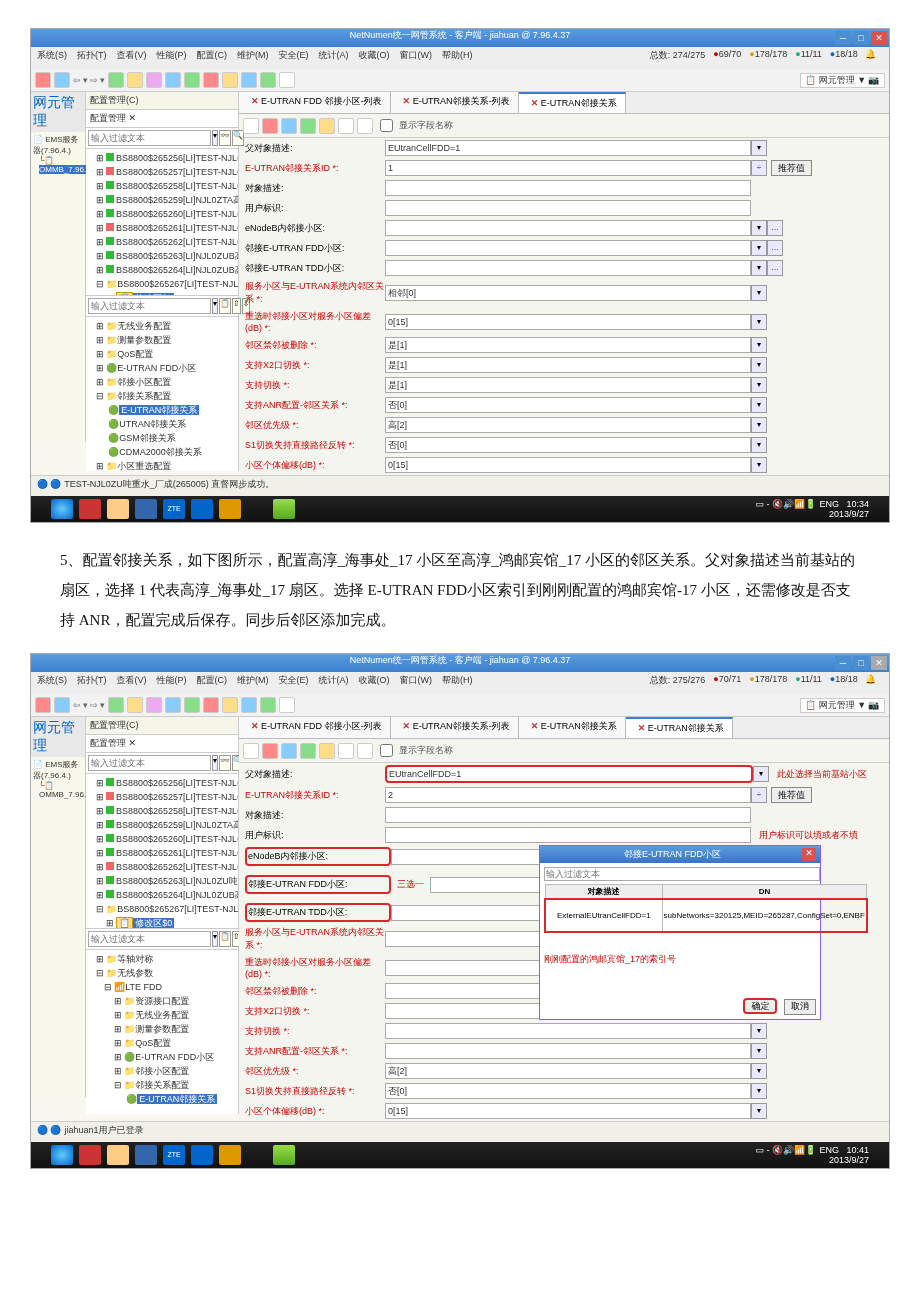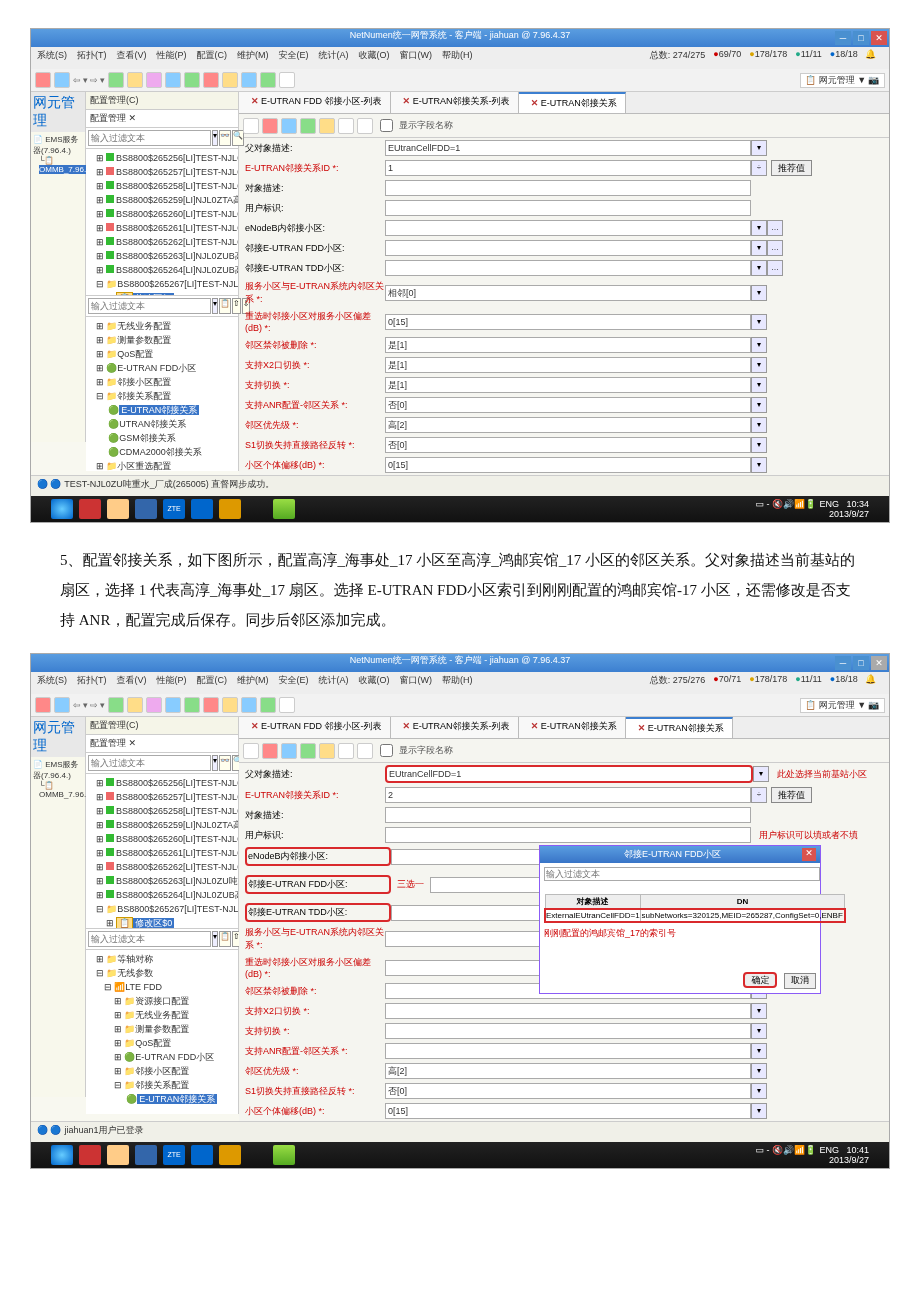--- a/index.html
+++ b/index.html
@@ -477,33 +477,33 @@
             <span class="sel">▾</span>
           </div>
 
      <div class="popup" style="left:300px;top:128px;width:280px">
        <div class="poptitle">
               <span style="margin-left:80px">邻接E-UTRAN FDD小区</span>
               <span class="x">✕</span>
             </div>
        <div class="popbody">
          <input style="width: 100%; border: 1px solid rgb(170, 170, 170); font-size: 9px; padding: 1px;" placeholder="输入过滤文本">
-         <table style="width:100%;border-collapse:collapse;margin-top:13px;font-size:8px">
+         <table style="width:100%;border-collapse:collapse;margin-top:3px;font-size:8px">
            <tbody>
                   <tr style="background:#eee">
                     <th style="border:1px solid #bbb;padding:1px">对象描述</th>
                     <th style="border:1px solid #bbb;padding:1px">DN</th>
                   </tr>
            <tr class="redbox">
-                    <td style="border:1px solid #bbb;padding:0">ExternalEUtranCellFDD=1</td>
+                    <td style="border:1px solid #bbb;padding:11px">ExternalEUtranCellFDD=1</td>
                     <td style="border:1px solid #bbb;padding:1px">subNetworks=320125,MEID=265287,ConfigSet=0,ENBF</td>
                   </tr>
          </tbody>
               </table>
-         <div class="redtxt" style="margin-top:4px">刚刚配置的鸿邮宾馆_17的索引号</div>
+         <div class="redtxt" style="margin-top:20px">刚刚配置的鸿邮宾馆_17的索引号</div>
          <div style="height:26px"></div>
          <div style="text-align:right;margin-top:6px">
            <button class="btn redbox">确定</button>
            <button class="btn">取消</button>
          </div>
        </div>
      </div>
    </div>
  </div>
  <div class="statusbar">🔵 🔵 <span>jiahuan1用户已登录</span></div>

